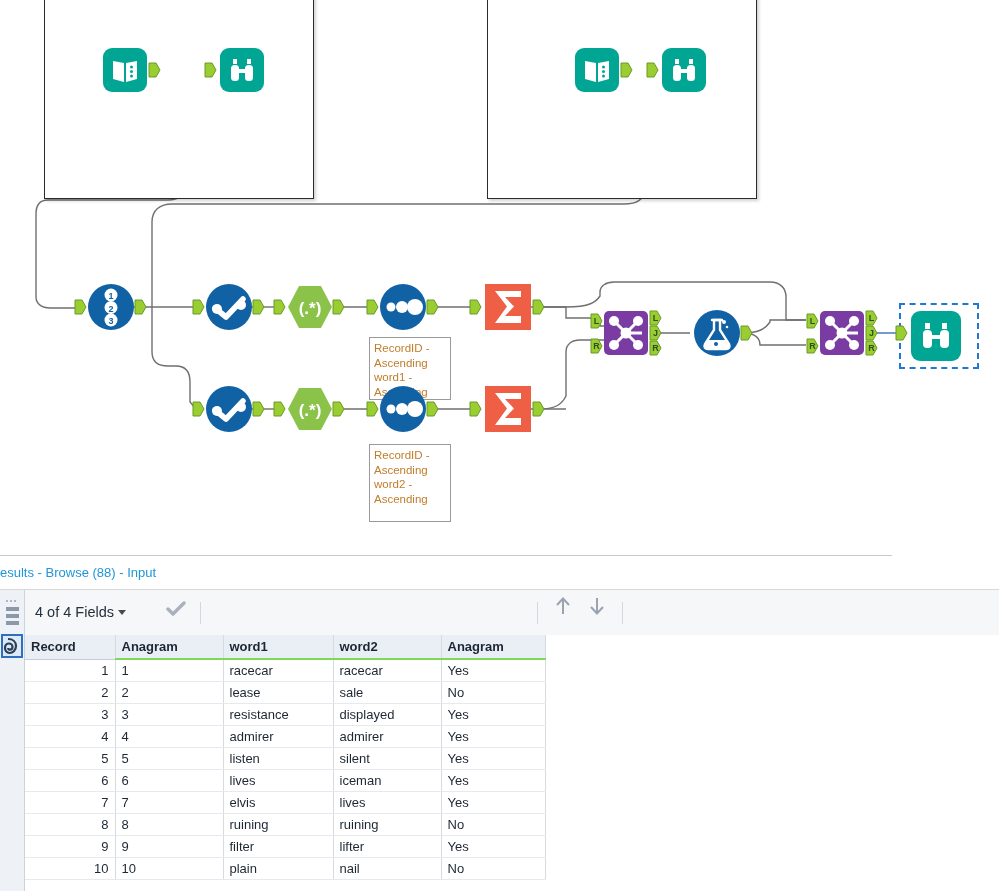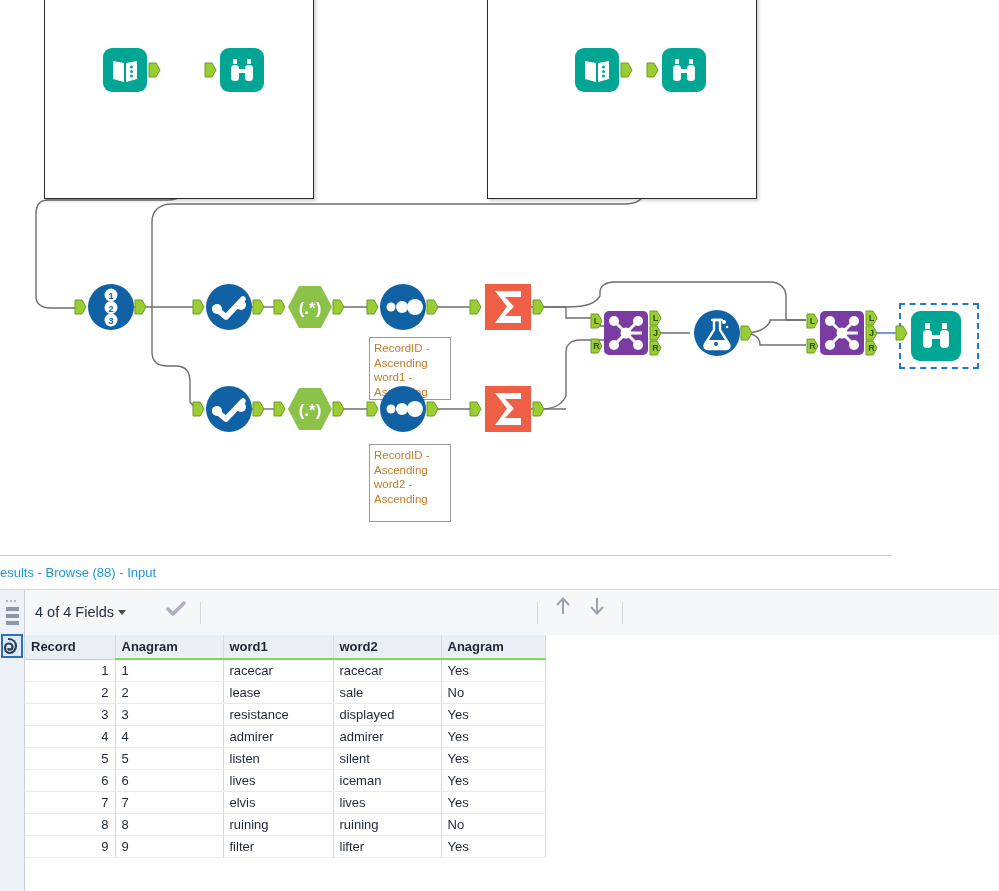--- a/index.html
+++ b/index.html
@@ -646,19 +646,26 @@
                 <td class="colw3">ruining</td>
                 <td class="colw4">No</td>
               </tr>
               <tr class="gr">
                 <td class="colw0 reccell">9</td>
                 <td class="colw1">9</td>
                 <td class="colw2">filter</td>
                 <td class="colw3">lifter</td>
                 <td class="colw4">Yes</td>
               </tr>
+              <tr class="gr">
+                <td class="colw0 reccell">10</td>
+                <td class="colw1">10</td>
+                <td class="colw2">plain</td>
+                <td class="colw3">nail</td>
+                <td class="colw4">No</td>
+              </tr>
             </tbody>
         </table>
       </div>
 
     </div>
   </div>
 </div>
 
 </body></html>

